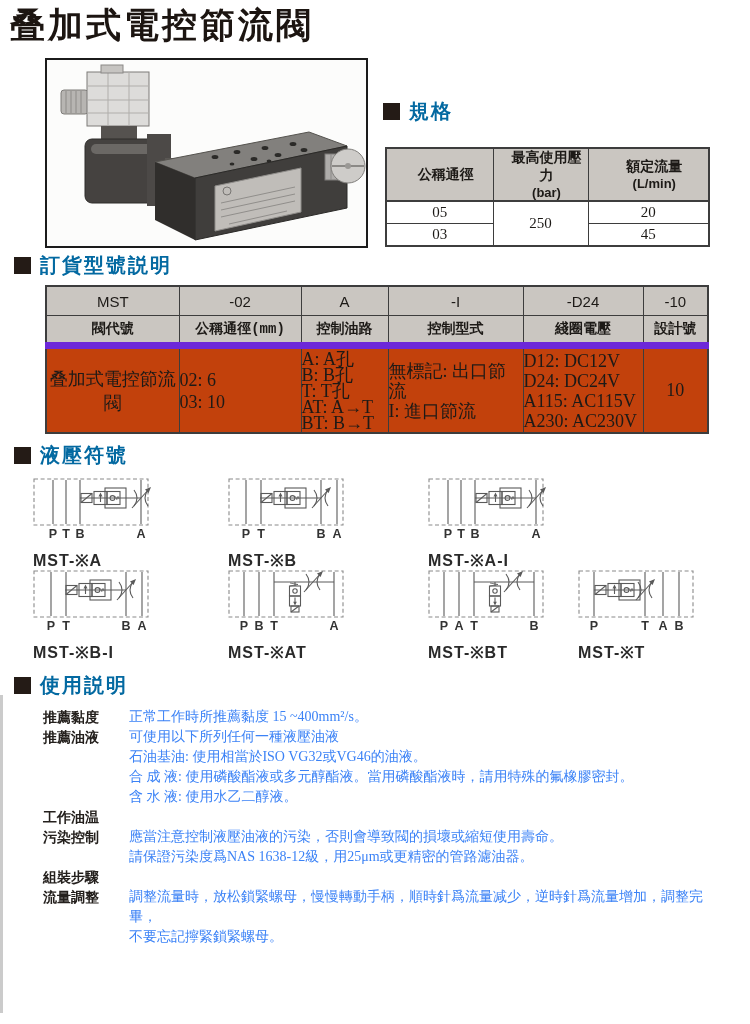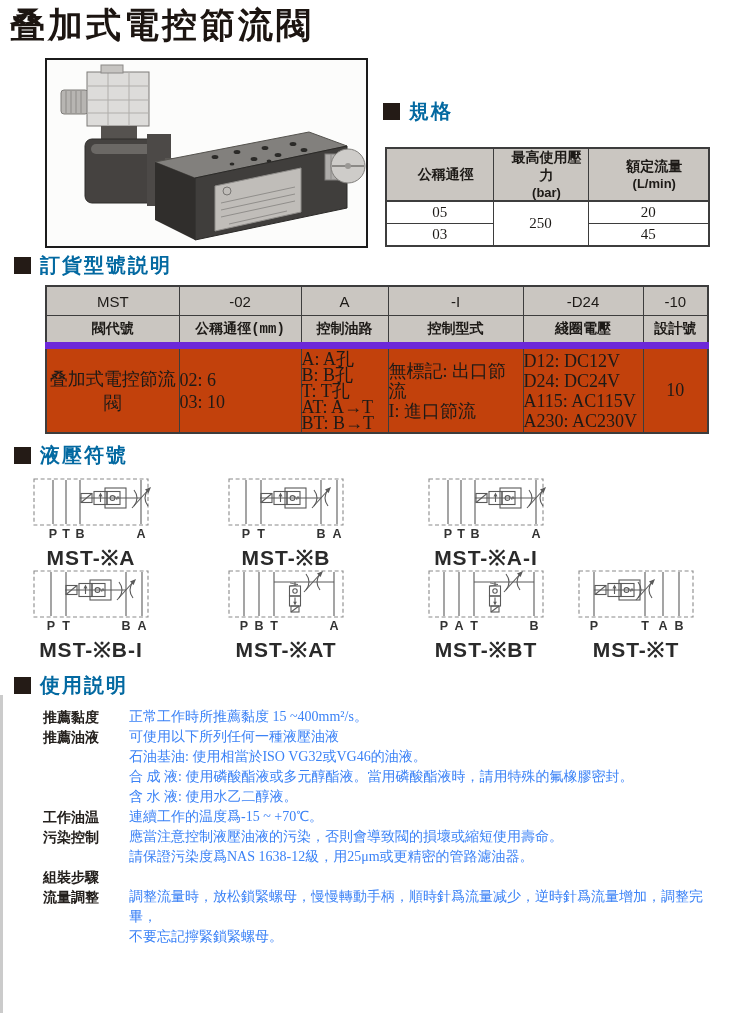--- a/index.html
+++ b/index.html
@@ -34,22 +34,22 @@
         font-weight:bold;font-size:14px;height:26px;text-align:center;border-bottom:7px solid #6d28d9;}
   .order-table td{background:#c2410c;font-size:18px;height:83px;vertical-align:middle;}
   .td-center{text-align:center;}
   .td-lines{white-space:pre-line;text-align:left;padding-left:9px;line-height:16px;font-size:13.5px;}
   .td-lines2{white-space:pre-line;text-align:left;padding-left:9px;line-height:20px;font-size:14px;}
   .td-sizes{white-space:pre-line;text-align:left;line-height:22px;margin-top:48px;}
 
   
   .sym{position:absolute;width:122px;}
   .sym svg{display:block;}
-  .sym-label{width:116px;text-align:center;font-family:"Liberation Sans",sans-serif;
-             font-weight:bold;font-size:21px;color:#2a2a2a;letter-spacing:1px;margin-top:1px;}
+  .sym-label{width:116px;font-family:"Liberation Sans",sans-serif;
+             font-weight:bold;font-size:16px;color:#2a2a2a;letter-spacing:1px;margin-top:7px;}
 
   
   .usage-block{position:absolute;left:43px;top:707px;width:672px;font-size:14px;line-height:20px;}
   .u-row{display:flex;}
   .u-label{width:86px;flex:none;font-family:"Liberation Sans",sans-serif;font-weight:bold;color:#24201d;}
   .u-lines{flex:1;white-space:pre-line;color:#3b82f6;}
   .scan-line{position:absolute;left:0;top:695px;width:3px;height:318px;background:#cbcbcb;}
 </style>
 </head>
 <body>
@@ -422,21 +422,20 @@
     </div>
     <div class="u-row">
       <div class="u-label">推薦油液</div>
       <div class="u-lines">可使用以下所列任何一種液壓油液
 石油基油: 使用相當於ISO VG32或VG46的油液。
 合 成 液: 使用磷酸酯液或多元醇酯液。當用磷酸酯液時，請用特殊的氟橡膠密封。
 含 水 液: 使用水乙二醇液。</div>
     </div>
     <div class="u-row">
       <div class="u-label">工作油温</div>
-      <div class="u-lines">連續工作的温度爲-15 ~ +70℃。</div>
     </div>
     <div class="u-row">
       <div class="u-label">污染控制</div>
       <div class="u-lines">應當注意控制液壓油液的污染，否則會導致閥的損壞或縮短使用壽命。
 請保證污染度爲NAS 1638-12級，用25μm或更精密的管路濾油器。</div>
     </div>
     <div class="u-row">
       <div class="u-label">組裝步驟</div>
     </div>
     <div class="u-row">

